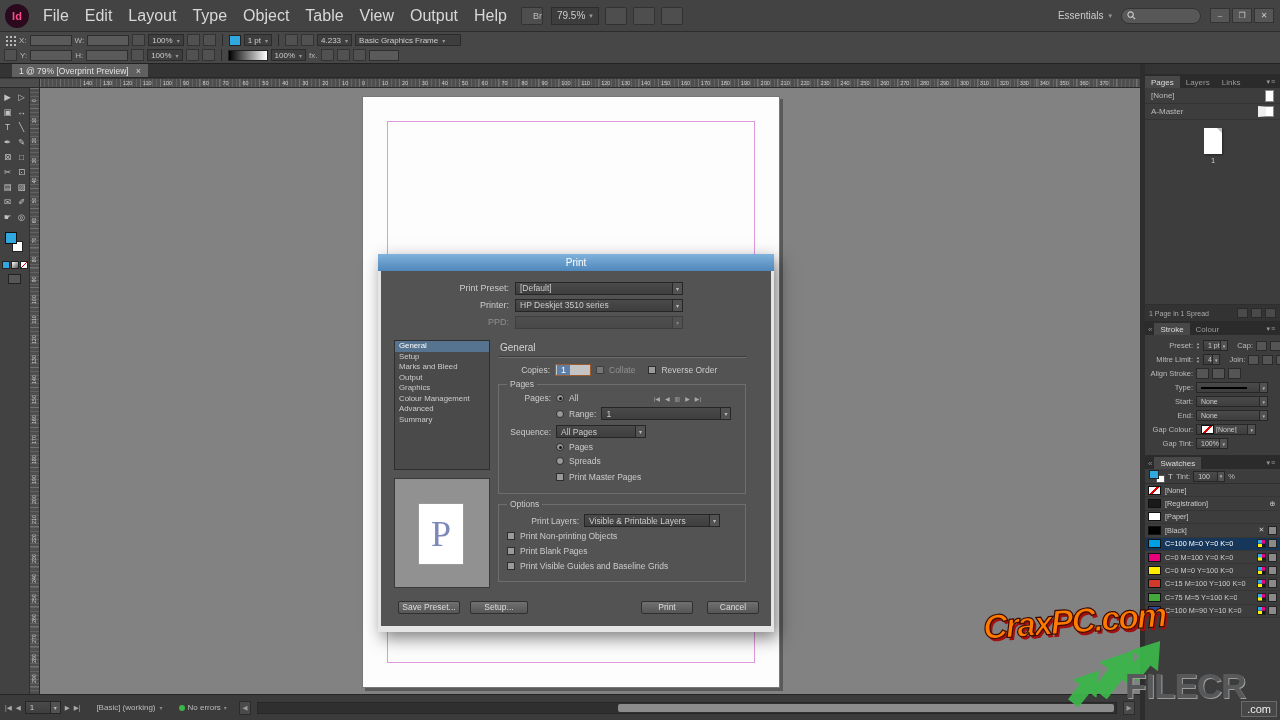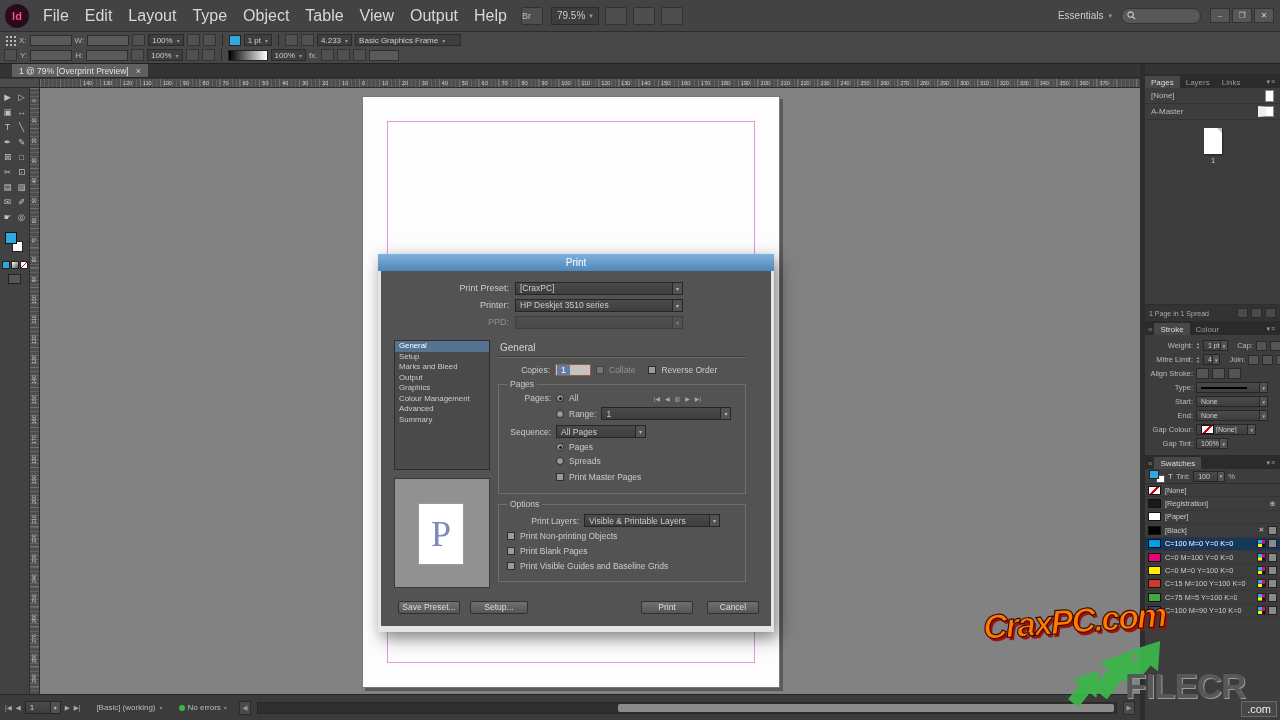--- a/index.html
+++ b/index.html
@@ -8,21 +8,21 @@
     position: relative; overflow: hidden;
     background:#3a3a3a;
     font-family:"Liberation Sans","DejaVu Sans",sans-serif;
     user-select:none;
   }
   
   .menubar { position:absolute; left:0; top:0; width:1280px; height:32px; background:#434343; border-bottom:1px solid #2d2d2d; display:flex; align-items:center; z-index:5;}
   .app-logo { width:24px; height:24px; margin:0 6px 0 5px; background:#2a0a1c; color:#ff4d88; font-size:11px; font-weight:bold; text-align:center; line-height:24px; border-radius:12px; flex:none;}
   #menus { display:flex; align-items:center; }
   .menu-item { padding:15px 8px; font-size:16px; color:#d8d8d8; line-height:32px;text-align:center; }
-  .mb-ic { margin-left:6px; min-width:22px; height:18px; background:#4e4e4e; border:1px solid #323232; border-radius:2px; color:#bbb; font-size:9px; text-align:left; line-height:16px; padding:0 0;}
+  .mb-ic { margin-left:6px; min-width:22px; height:18px; background:#4e4e4e; border:1px solid #323232; border-radius:2px; color:#bbb; font-size:9px; text-align:right; line-height:16px; padding:0 0;}
   .zoom-dd { margin-left:8px; display:flex; align-items:center; gap:4px; font-size:10px; color:#ccc; background:#3d3d3d; border:1px solid #2c2c2c; padding:1px 5px; height:18px;}
   .zoom-dd::after, .ws-dd::after { content:'▾'; font-size:7px; color:#999; }
   .mb-right { margin-left:auto; display:flex; align-items:center; gap:9px; padding-right:6px; }
   .ws-dd { display:flex; align-items:center; gap:5px; font-size:10px; color:#ccc; }
   .search-box { width:80px; height:16px; background:#585858; border:1px solid #333; border-radius:8px; display:flex; align-items:center; padding:0 5px; gap:3px;}
   .search-box svg { flex:none; }
   .win-btns { display:flex; gap:2px; }
   .win-btn { width:20px; height:15px; background:#565656; border:1px solid #333; color:#ccc; font-size:8px; text-align:center; line-height:13px; }
   
   .control-panel { position:absolute; left:0; top:32px; width:1280px; height:32px; background:#474747; border-bottom:1px solid #222; display:flex; flex-direction:column; justify-content:center; gap:2px; padding:0 4px; z-index:5;}
@@ -405,21 +405,21 @@
   <div class="page">
     <div class="margin-guides"></div>
   </div>
 
   <div class="print-dialog">
     <div class="pd-title">Print</div>
     <div class="pd-body">
       <div class="pd-row" style="top:10px;">
         <span class="rlabel">Print Preset:</span>
         <span class="dd w168">
-            <span class="ddt">[CraxPC]</span>
+            <span class="ddt">[Default]</span>
           </span>
       </div>
       <div class="pd-row" style="top:27px;">
         <span class="rlabel">Printer:</span>
         <span class="dd w168">
             <span class="ddt">HP Deskjet 3510 series</span>
           </span>
       </div>
       <div class="pd-row" style="top:44px;">
         <span class="rlabel dim">PPD:</span>
@@ -565,21 +565,21 @@
   </div>
 
   <div class="phead">
     <span class="collapse-ic"></span>
     <span class="ptab active">Stroke</span>
     <span class="ptab">Colour</span>
     <span class="pmenu-ic"></span>
   </div>
   <div class="stroke-body">
     <div class="s-row">
-      <span class="slbl">Weight:</span>
+      <span class="slbl">Preset:</span>
       <span class="stepper"></span>
       <span class="dd w38">
           <span class="ddt">1 pt</span>
         </span>
       <span class="slbl2">Cap:</span>
       <span class="sicon"></span>
       <span class="sicon"></span>
 
     </div>
     <div class="s-row">

